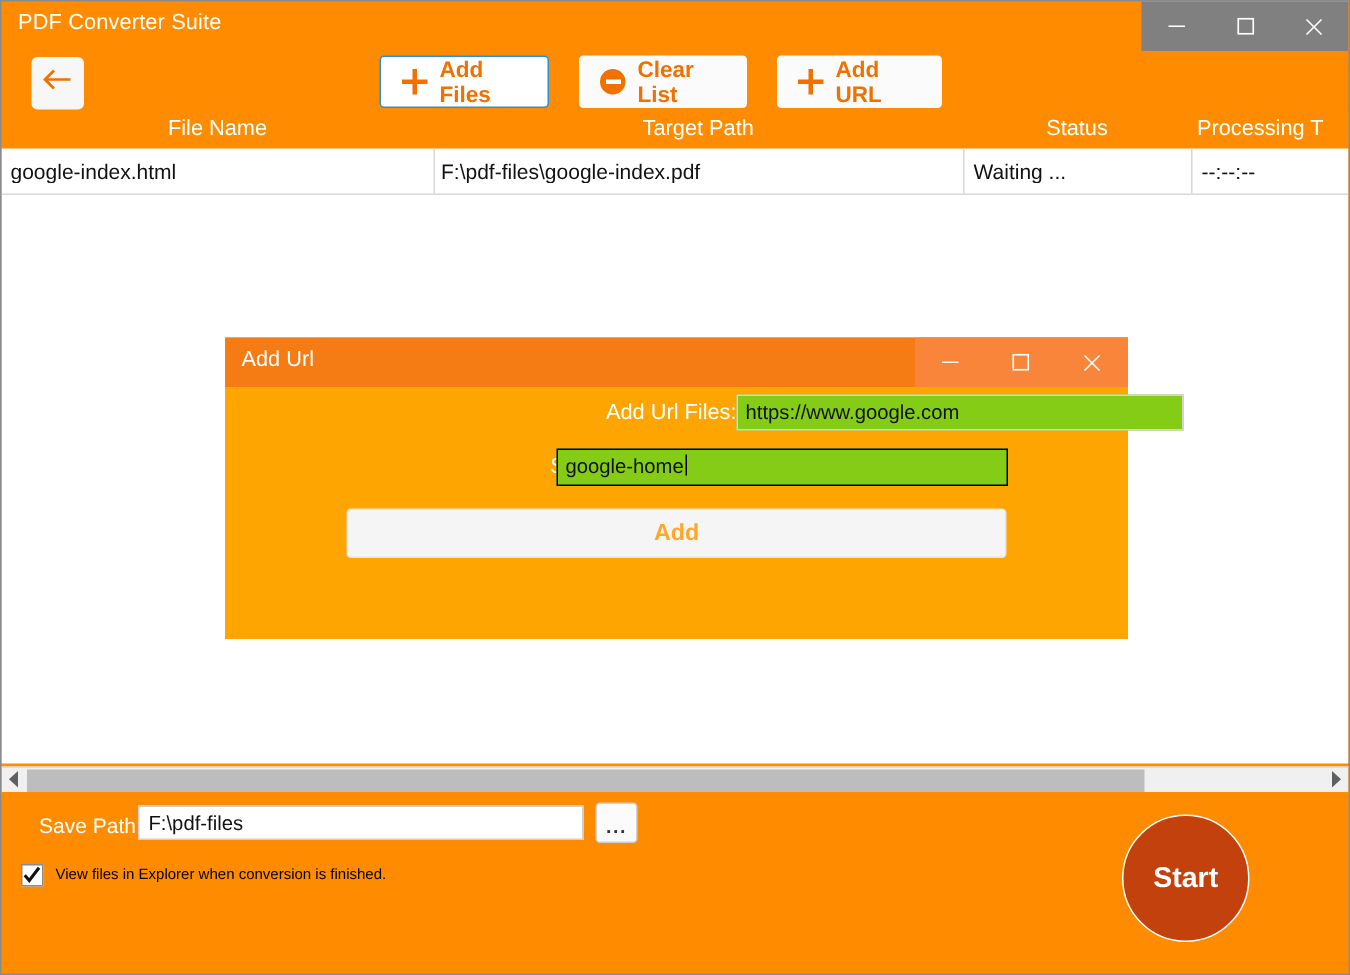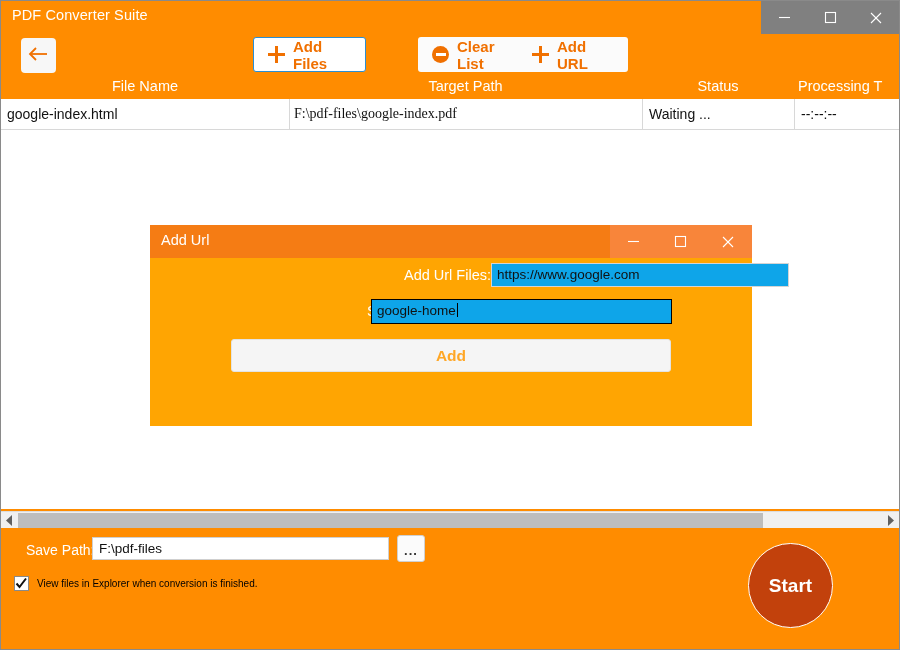--- a/index.html
+++ b/index.html
@@ -83,21 +83,21 @@
     box-sizing: border-box;
     color: #f07000;
     font-size: 15px;
     font-weight: bold;
   }
   .tbtn.focused {
     border: 1.5px solid #2a8fd4;
     background: #ffffff;
   }
   #btn-addfiles { left: 252px; width: 113px; }
-  #btn-clearlist { left: 385px; width: 112px; margin-left: 32px; }
+  #btn-clearlist { left: 385px; width: 112px; }
   #btn-addurl { left: 517px; width: 110px; }
 
   .plus-icon {
     position: relative;
     width: 17px; height: 17px;
     flex: 0 0 auto;
   }
   .plus-icon:before, .plus-icon:after {
     content: "";
     position: absolute;
@@ -163,21 +163,21 @@
     white-space: nowrap;
     overflow: hidden;
   }
   .vdiv {
     position: absolute;
     top: 0;
     width: 1px; height: 30px;
     background: #d8d8d8;
   }
   #cell-0 { left: 6px;   width: 275px; }
-  #cell-1 { left: 293px; width: 340px; font-family: Liberation Serif, serif; }
+  #cell-1 { left: 293px; width: 340px; }
   #cell-2 { left: 648px; width: 140px; }
   #cell-3 { left: 800px; width: 98px; }
   #vd-0 { left: 288px; }
   #vd-1 { left: 641px; }
   #vd-2 { left: 793px; }
 
   
   .hscroll {
     position: absolute;
     left: 0; top: 510px;
@@ -320,21 +320,21 @@
     position: absolute;
     color: #ffffff;
     font-size: 14.5px;
     text-align: right;
     white-space: nowrap;
   }
   #lbl-url { left: 130px; top: 42px; width: 211px; }
   #lbl-name { left: 130px; top: 78px; width: 211px; }
   .dlg-input {
     position: absolute;
-    background: #0ea5e9;
+    background: #84cc16;
     box-sizing: border-box;
     color: #111111;
     font-size: 13.5px;
     padding: 3px 0 0 5px;
     white-space: nowrap;
     overflow: hidden;
   }
   #inp-url {
     left: 341px; top: 38px;
     width: 298px; height: 24px;

